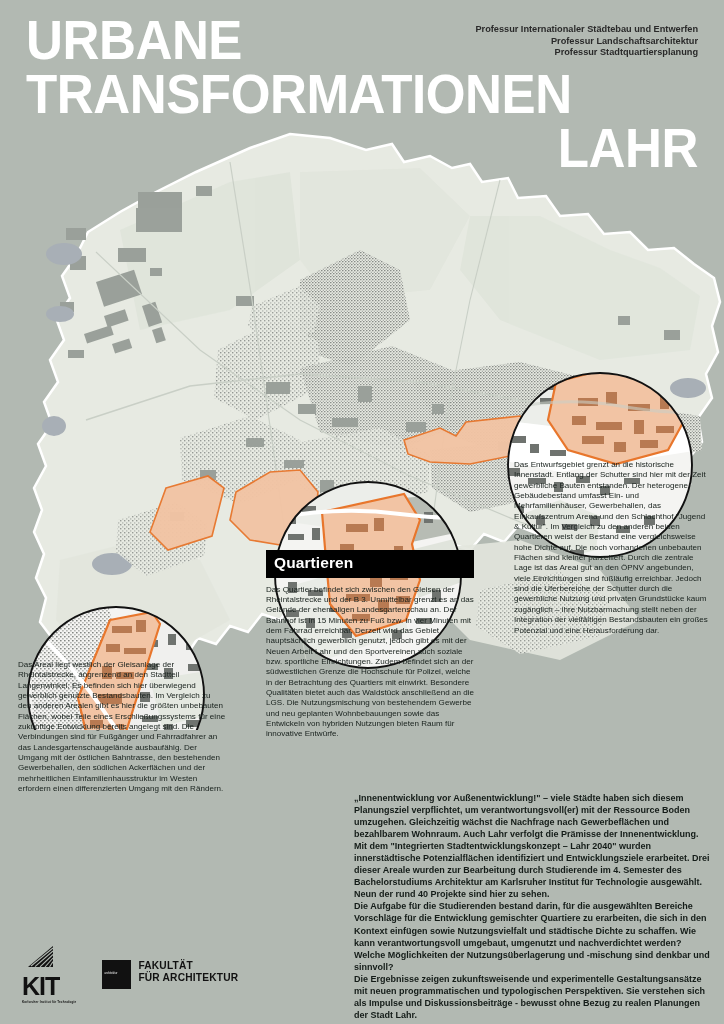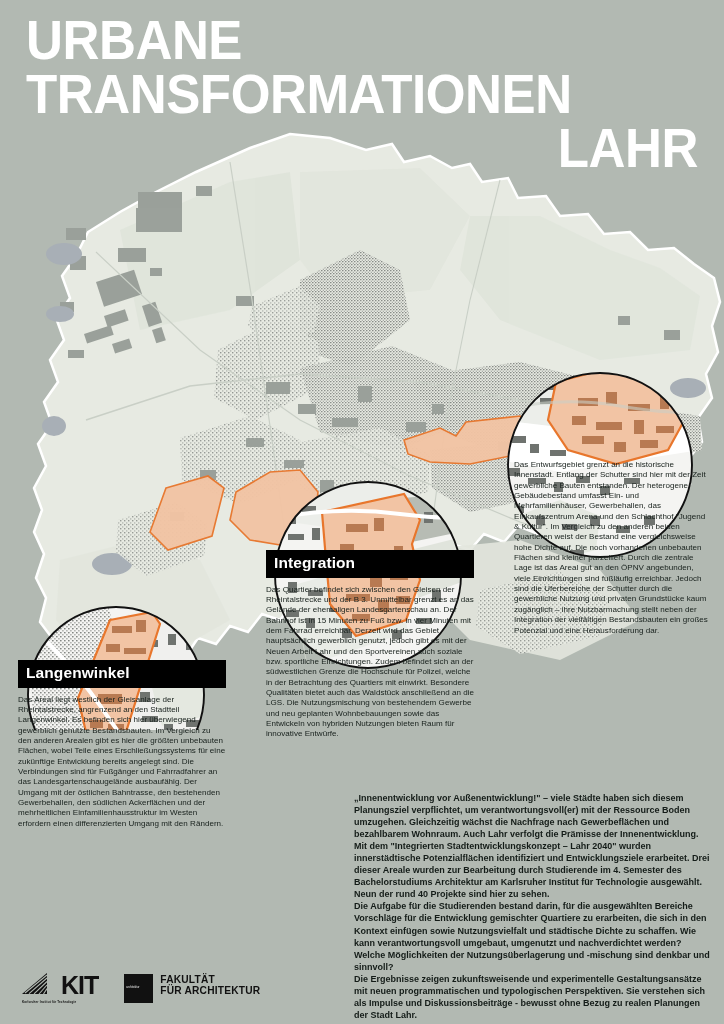--- a/index.html
+++ b/index.html
@@ -140,21 +140,21 @@
   .footer {
     position: absolute;
     left: 22px;
     bottom: 20px;
     display: flex;
     align-items: center;
     gap: 26px;
     z-index: 30;
   }
   .kit-logo { display: flex; flex-direction: column; align-items: flex-start; }
-  .kit-row { display: flex; align-items: center; gap: 13px; }
+  .kit-row { display: flex; align-items: center; gap: 2px; flex-direction: column; }
   .kit-sub {
     font-size: 3.0px;
     letter-spacing: 0.15px;
     color: #111;
     margin-top: 1.5px;
     font-weight: bold;
     white-space: nowrap;
   }
   .kit-word {
     font-size: 25px;
@@ -473,29 +473,33 @@
       <circle cx="116" cy="575" r="88" fill="none" stroke="#111111" stroke-width="1.9"></circle>
     </svg>
   </div>
 
   <div class="masthead">
     <div class="title-block">
       <div class="title-line l1">URBANE</div>
       <div class="title-line l2">TRANSFORMATIONEN</div>
       <div class="title-line l3">LAHR</div>
     </div>
+    <div class="profs">
+      <div>Professur Internationaler Städtebau und Entwerfen</div>
+      <div>Professur Landschaftsarchitektur</div>
+      <div>Professur Stadtquartiersplanung</div>
+    </div>
   </div>
 
   <div class="block" id="block-langenwinkel">
-    <div class="block-heading full">Langenwinkel</div>
     <div class="block-body">Das Areal liegt westlich der Gleisanlage der Rheintalstrecke, angrenzend an den Stadtteil Langenwinkel. Es befinden sich hier überwiegend gewerblich genutzte Bestandsbauten. Im Vergleich zu den anderen Arealen gibt es hier die größten unbebauten Flächen, wobei Teile eines Erschließungssystems für eine zukünftige Entwicklung bereits angelegt sind. Die Verbindungen sind für Fußgänger und Fahrradfahrer an das Landesgartenschaugelände ausbaufähig. Der Umgang mit der östlichen Bahntrasse, den bestehenden Gewerbehallen, den südlichen Ackerflächen und der mehrheitlichen Einfamilienhausstruktur im Westen erfordern einen differenzierten Umgang mit den Rändern.</div>
   </div>
 
   <div class="block" id="block-mietersheim">
-    <div class="block-heading full">Integration</div>
+    <div class="block-heading full">Quartieren</div>
     <div class="block-body">Das Quartier befindet sich zwischen den Gleisen der Rheintalstrecke und der B 3. Unmittelbar grenzt es an das Gelände der ehemaligen Landesgartenschau an. Der Bahnhof ist in 15 Minuten zu Fuß bzw. in vier Minuten mit dem Fahrrad erreichbar. Derzeit wird das Gebiet hauptsächlich gewerblich genutzt, jedoch gibt es mit der Neuen Arbeit Lahr und den Sportvereinen auch soziale bzw. sportliche Einrichtungen. Zudem befindet sich an der südwestlichen Grenze die Hochschule für Polizei, welche in der Betrachtung des Quartiers mit einwirkt. Besondere Qualitäten bietet auch das Waldstück anschließend an die LGS. Die Nutzungsmischung von bestehendem Gewerbe und neu geplanten Wohnbebauungen sowie das Entwickeln von hybriden Nutzungen bieten Raum für innovative Entwürfe.</div>
   </div>
 
   <div class="block" id="block-kernstadt">
     <div class="block-body">Das Entwurfsgebiet grenzt an die historische Innenstadt. Entlang der Schutter sind hier mit der Zeit gewerbliche Bauten entstanden. Der heterogene Gebäudebestand umfasst Ein- und Mehrfamilienhäuser, Gewerbehallen, das Einkaufszentrum Arena und den Schlachthof "Jugend &amp; Kultur". Im Vergleich zu den anderen beiden Quartieren weist der Bestand eine vergleichsweise hohe Dichte auf. Die noch vorhandenen unbebauten Flächen sind kleiner parzelliert. Durch die zentrale Lage ist das Areal gut an den ÖPNV angebunden, viele Einrichtungen sind fußläufig erreichbar. Jedoch sind die Uferbereiche der Schutter durch die gewerbliche Nutzung und privaten Grundstücke kaum zugänglich – ihre Nutzbarmachung stellt neben der Integration der vielfältigen Bestandsbauten ein großes Potenzial und eine Herausforderung dar.</div>
   </div>
 
 
   <div class="intro">
     <p>„Innenentwicklung vor Außenentwicklung!" – viele Städte haben sich diesem Planungsziel verpflichtet, um verantwortungsvoll(er) mit der Ressource Boden umzugehen. Gleichzeitig wächst die Nachfrage nach Gewerbeflächen und bezahlbarem Wohnraum. Auch Lahr verfolgt die Prämisse der Innenentwicklung. Mit dem "Integrierten Stadtentwicklungskonzept – Lahr 2040" wurden innerstädtische Potenzialflächen identifiziert und Entwicklungsziele erarbeitet. Drei dieser Areale wurden zur Bearbeitung durch Studierende im 4. Semester des Bachelorstudiums Architektur am Karlsruher Institut für Technologie ausgewählt. Neun der rund 40 Projekte sind hier zu sehen.</p>

